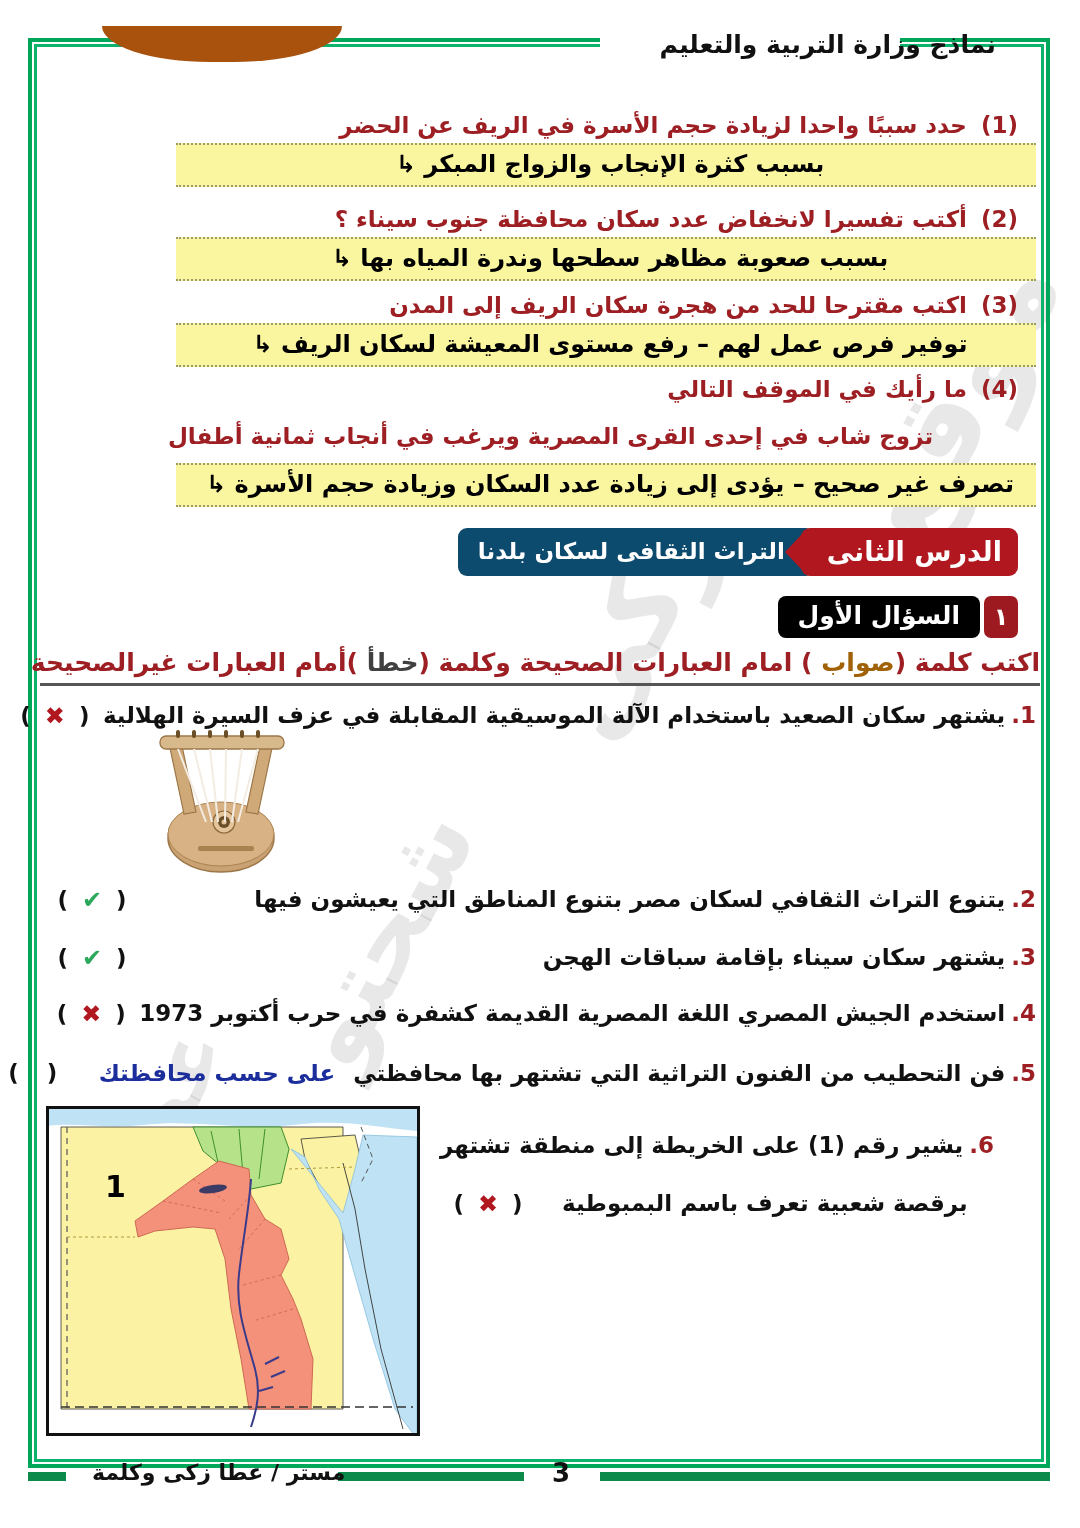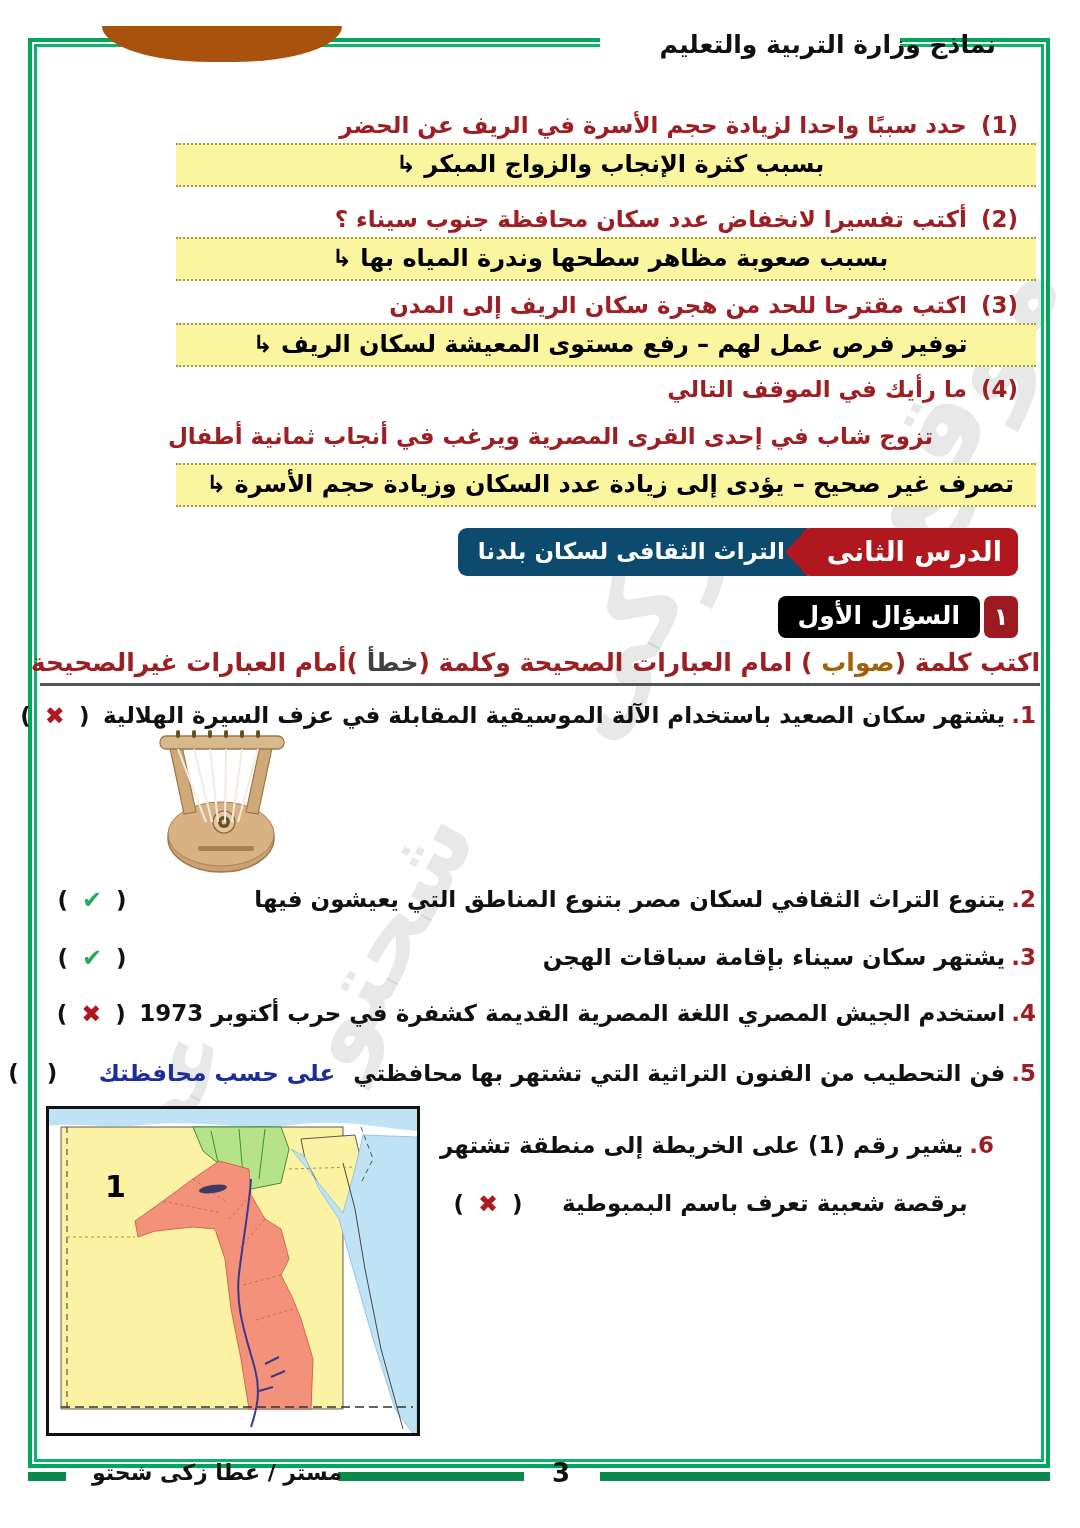--- a/index.html
+++ b/index.html
@@ -592,17 +592,17 @@
 
       <path d="M318 18 L330 50 L318 74" stroke="#555" stroke-width="1" stroke-dasharray="5,4" fill="none"></path>
     </svg>
     <div class="map-label">1</div>
   </div>
 
   <div class="footer">
     <div class="footer-rule left"></div>
     <div class="footer-rule mid"></div>
     <div class="footer-rule right"></div>
-    <div class="footer-name">مستر / عطا زكى شحتو</div>
+    <div class="footer-name">مستر / عطا زكى وكلمة</div>
     <div class="footer-page">3</div>
   </div>
 
 </div>
 
 </body></html>

